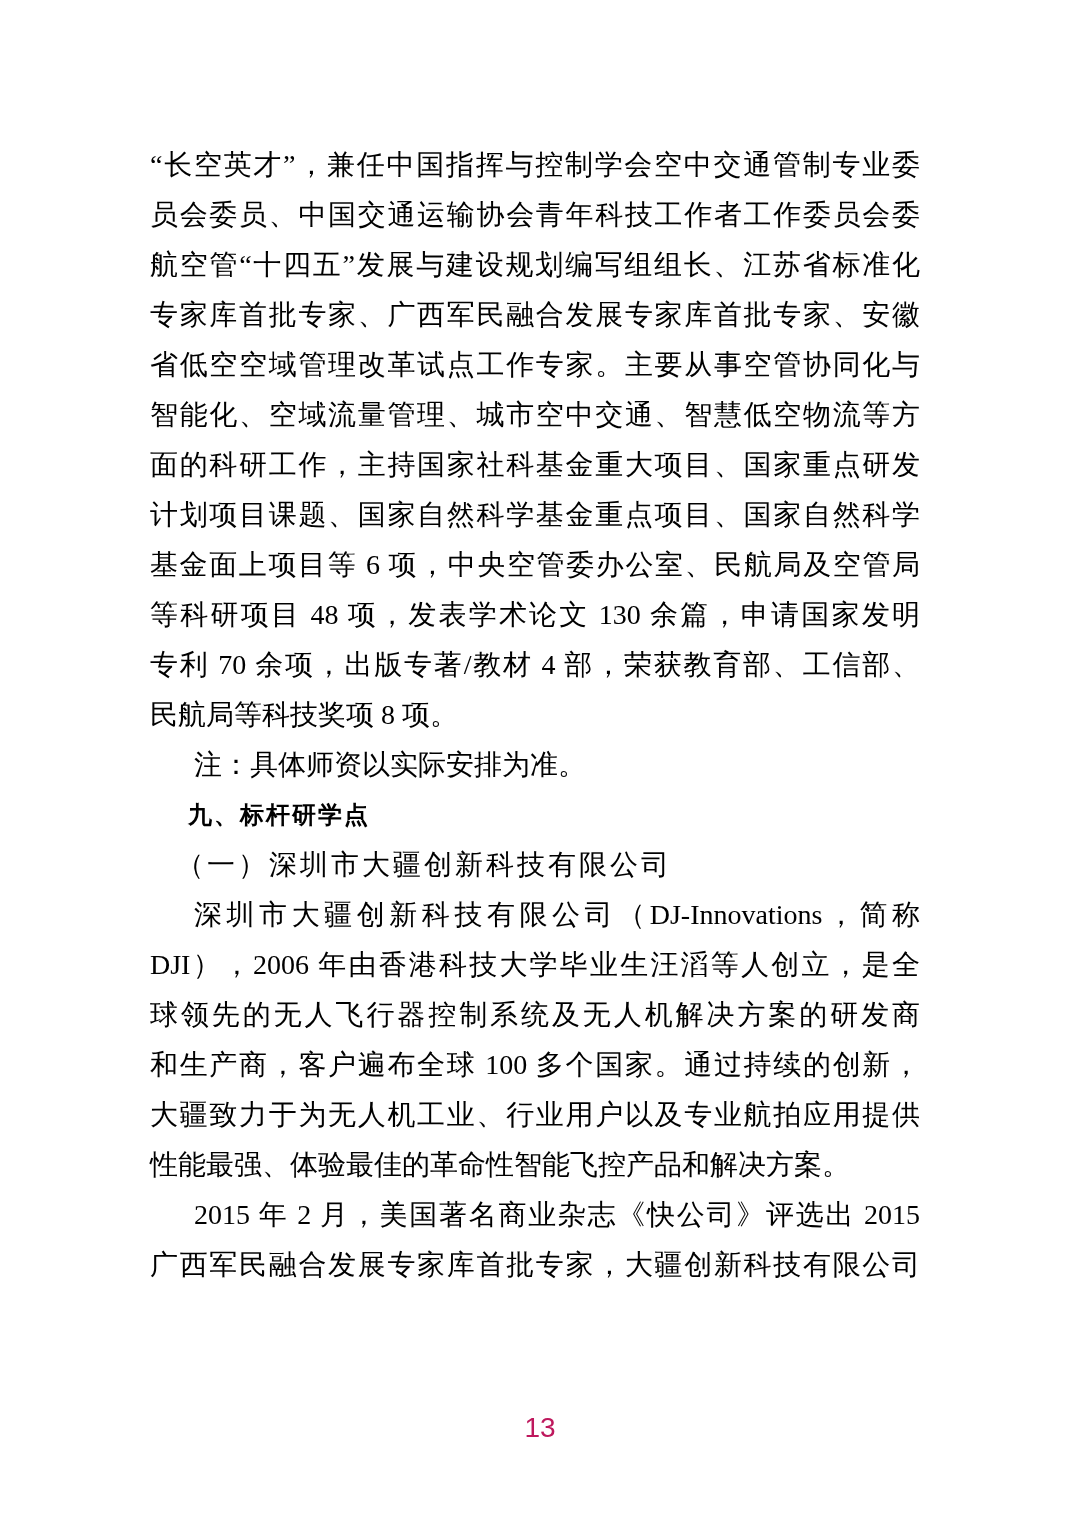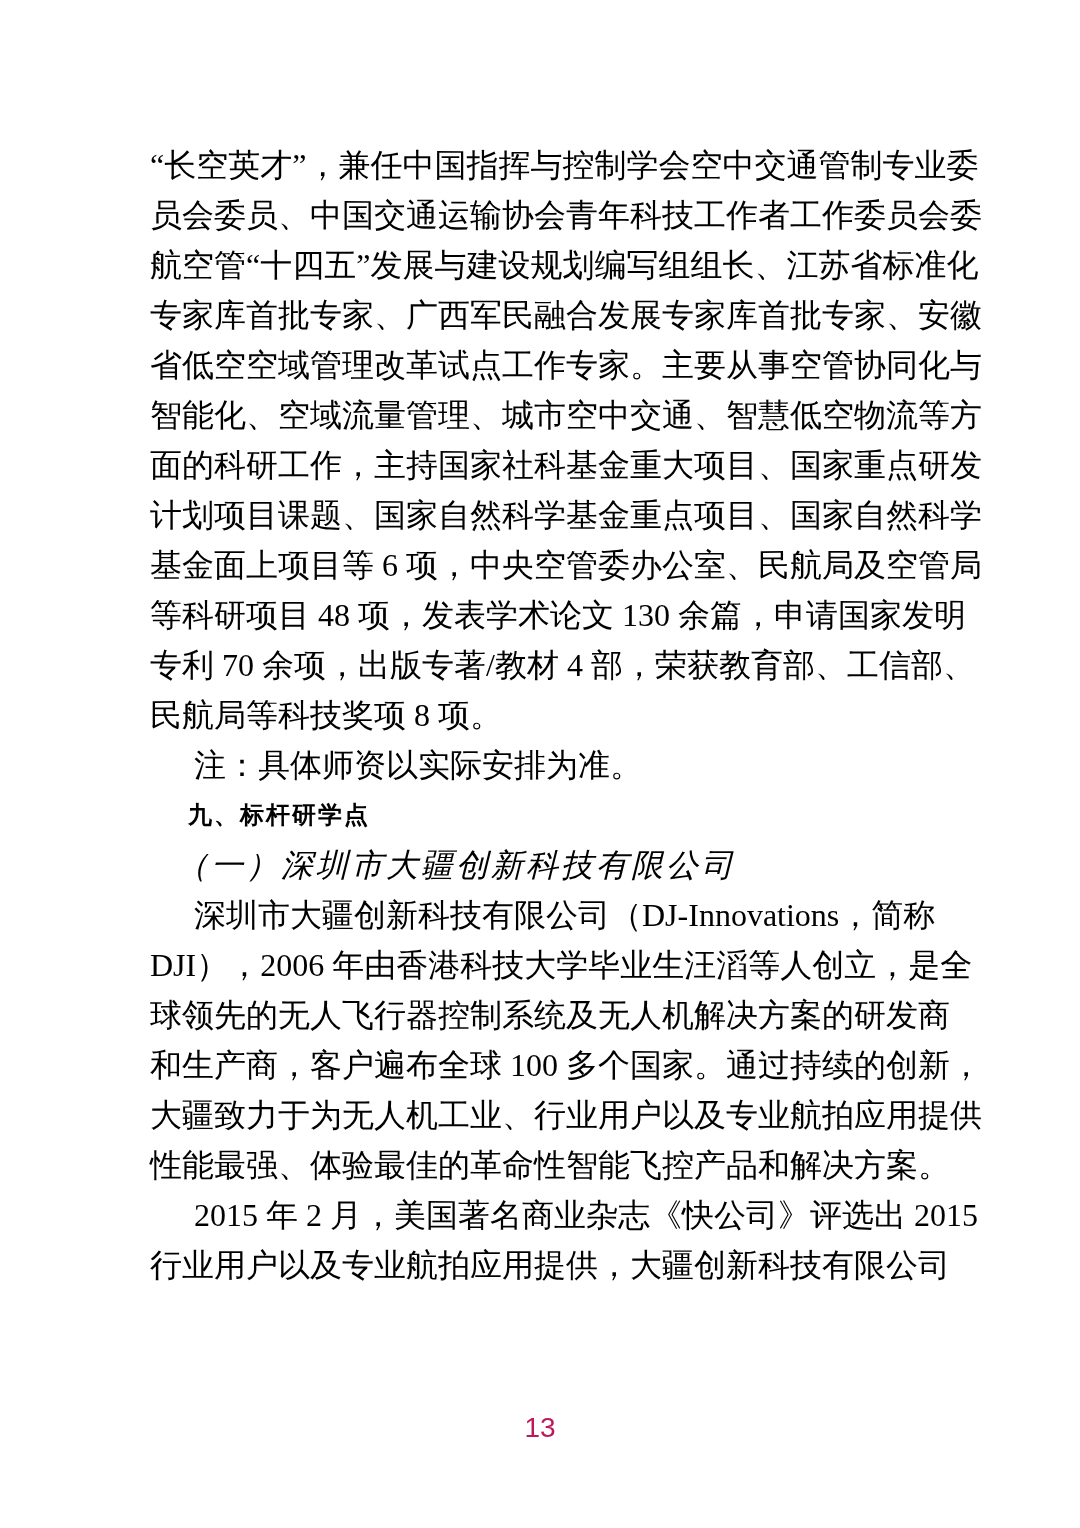--- a/index.html
+++ b/index.html
@@ -18,21 +18,21 @@
   }
   .text-block {
     position: absolute;
     left: 150px;
     top: 140px;
     width: 770px;
   }
   .line {
     height: 50px;
     line-height: 50px;
-    font-size: 32px;
+    font-size: 28px;
     color: #000000;
     text-align: left;
     text-align-last: left;
     white-space: nowrap;
   }
   .line.just {
     text-align: justify;
     text-align-last: justify;
   }
   .line.indent {
@@ -45,21 +45,20 @@
     letter-spacing: 2px;
   }
   .line.heading.indent {
     text-indent: 38px;
   }
   .line.subheading {
     letter-spacing: 3px;
   }
   .line.subheading.indent {
     text-indent: 26px;
-    font-style: italic;
   }
   .page-number {
     position: absolute;
     left: 0;
     top: 1412px;
     width: 100%;
     text-align: center;
     font-size: 28px;
     color: #be185d;
     font-family: "Liberation Sans", "DejaVu Sans", sans-serif;
@@ -85,16 +84,16 @@
       <div class="line body indent">注：具体师资以实际安排为准。</div>
       <div class="line heading indent">九、标杆研学点</div>
       <div class="line subheading indent">（一）深圳市大疆创新科技有限公司</div>
       <div class="line body indent just">深圳市大疆创新科技有限公司（DJ-Innovations，简称</div>
       <div class="line body just">DJI），2006 年由香港科技大学毕业生汪滔等人创立，是全</div>
       <div class="line body just">球领先的无人飞行器控制系统及无人机解决方案的研发商</div>
       <div class="line body just">和生产商，客户遍布全球 100 多个国家。通过持续的创新，</div>
       <div class="line body just">大疆致力于为无人机工业、行业用户以及专业航拍应用提供</div>
       <div class="line body">性能最强、体验最佳的革命性智能飞控产品和解决方案。</div>
       <div class="line body indent just">2015 年 2 月，美国著名商业杂志《快公司》评选出 2015</div>
-      <div class="line body just">行业用户以及专业航拍应用提供，大疆创新科技有限公司</div>
+      <div class="line body just">广西军民融合发展专家库首批专家，大疆创新科技有限公司</div>
     </div>
   <div class="page-number">13</div>
 </div>
 
 </body></html>

